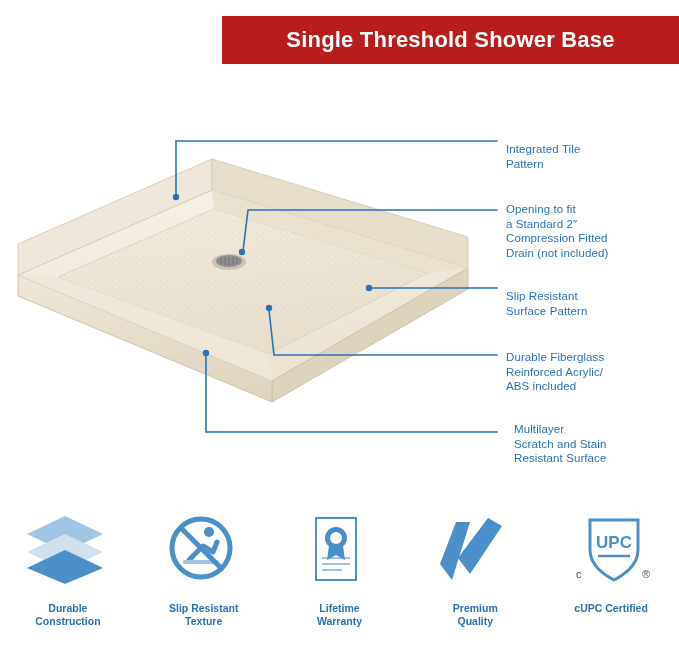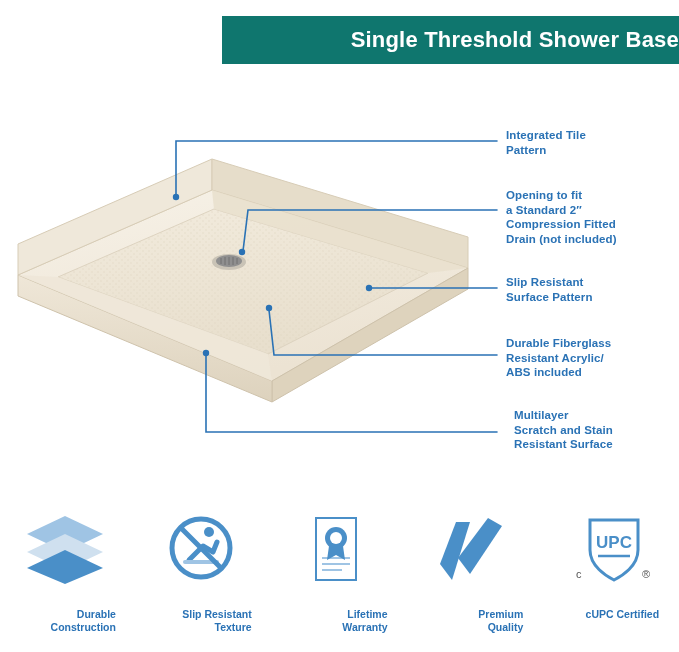--- a/index.html
+++ b/index.html
@@ -8,37 +8,38 @@
     background:#ffffff;
     font-family:"Liberation Sans", sans-serif;
     overflow:hidden;
     position:relative;
   }
   .stage{position:absolute;left:0;top:0;width:679px;height:652px;}
 
   
   .title-bar{
     position:absolute;left:222px;top:16px;width:457px;height:48px;
-    background:#0f766e;
-    display:flex;align-items:center;justify-content:flex-end;
+    background:#b91c1c;
+    display:flex;align-items:center;justify-content:center;
   }
   .title-bar .title-text{
     color:#ffffff;
     font-size:22px;font-weight:bold;letter-spacing:0.2px;
     white-space:nowrap;
   }
 
   
   .callout{
     position:absolute;
     color:#2a72b5;
     font-size:11.5px;
-    font-weight:bold;
+    font-weight:normal;
     line-height:14.5px;
     letter-spacing:.1px;
+    margin-top:14px;
   }
   .c1{left:506px;top:128px;width:150px;}
   .c2{left:506px;top:188px;width:160px;}
   .c3{left:506px;top:275px;width:150px;}
   .c4{left:506px;top:336px;width:160px;}
   .c5{left:514px;top:408px;width:160px;}
 
   
   svg.overlay{position:absolute;left:0;top:0;width:679px;height:652px;}
 
@@ -49,22 +50,22 @@
   }
   .feature{
     flex:1 1 0;
     display:flex;flex-direction:column;align-items:center;
   }
   .feature .glyph{
     height:82px;width:90px;
     display:flex;align-items:center;
   }
   .feature .caption{
-    margin-top:18px;
-    text-align:right;
+    margin-top:12px;
+    text-align:center;
     color:#2a72b5;
     font-size:10.5px;
     font-weight:bold;
     line-height:12.5px;
     width:96px;
   }
 </style>
 </head>
 <body>
 
@@ -151,21 +152,21 @@
     <div>Drain (not included)</div>
   </div>
 
   <div class="callout c3">
     <div>Slip Resistant</div>
     <div>Surface Pattern</div>
   </div>
 
   <div class="callout c4">
     <div>Durable Fiberglass</div>
-    <div>Resistant Acrylic/</div>
+    <div>Reinforced Acrylic/</div>
     <div>ABS included</div>
   </div>
 
   <div class="callout c5">
     <div>Multilayer</div>
     <div>Scratch and Stain</div>
     <div>Resistant Surface</div>
   </div>
 
   <div class="features">

